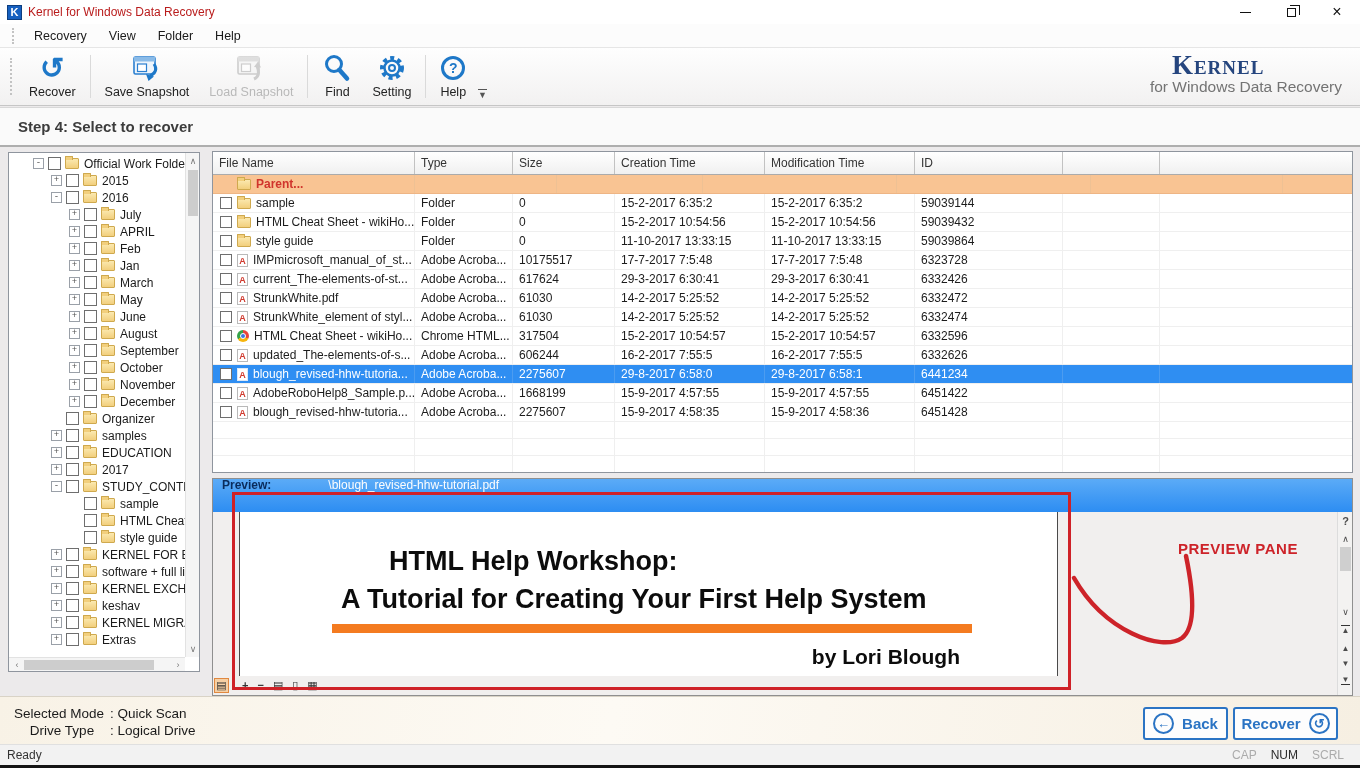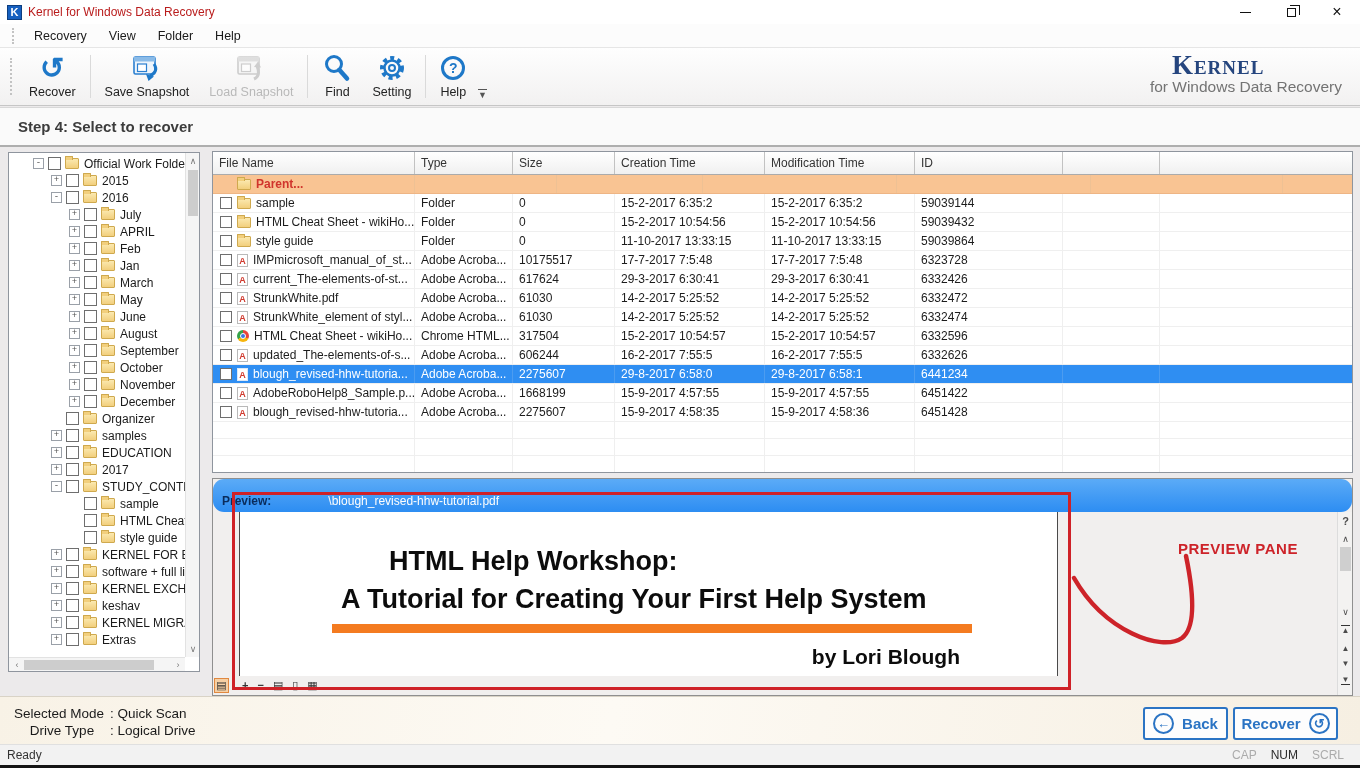--- a/index.html
+++ b/index.html
@@ -69,21 +69,21 @@
   .tr.selected .td { color:#fff; border-right-color:#4c9cf0; }
   .tbl-cb { width:12px; height:12px; border:1px solid #6e6e6e; background:#fff; margin:0 5px 0 4px; flex:none; }
   .tbl-sp { width:21px; flex:none; }
   .fico { margin-right:5px; flex:none; }
   .pdficon { width:11px; height:13px; background:#fff; border:1px solid #b9b9b9; color:#d03a2e; font:bold 9px/12px "Liberation Sans",sans-serif; text-align:center; }
   .tr.selected .pdficon { border-color:#dce9f8; }
   .chromeicon { position:relative; width:12px; height:12px; border-radius:50%; background:conic-gradient(#e8453c 0 33%, #f7b50c 33% 66%, #37a34a 66% 100%); }
   .chromeicon::after { content:""; position:absolute; left:3px; top:3px; width:6px; height:6px; border-radius:50%; background:#3a76e0; border:1px solid #fff; box-sizing:border-box; }
   
   .pv-panel { position:absolute; left:212px; top:478px; width:1141px; height:218px; border:1px solid #8f8f8f; background:#f1efee; }
-  .pv-header { height:33px; background:linear-gradient(#5babf7,#2d8df2); display:flex; align-items:flex-end; padding:0 0 4px 9px;border-radius:11px; }
+  .pv-header { height:33px; background:linear-gradient(#5babf7,#2d8df2); display:flex; align-items:flex-end; padding:0 0 20px 9px; }
   .pv-label { font-size:12px; font-weight:bold; color:#0a2c5c; margin-right:57px; }
   .pv-path { font-size:12px; color:#fdfdfd; }
   .pv-body { position:relative; height:183px; }
   .pv-page { position:absolute; left:26px; top:0; width:819px; height:164px; background:#fff; border-left:1px solid #4a4a4a; border-right:1px solid #4a4a4a; }
   .doc-t1 { position:absolute; left:101px; top:34px; font-size:27px; font-weight:bold; color:#0c0c0c; letter-spacing:0px;margin-left:48px; }
   .doc-t2 { position:absolute; left:101px; top:72px; font-size:27px; font-weight:bold; color:#0c0c0c; }
   .doc-bar { position:absolute; left:92px; top:112px; width:640px; height:9px; }
   .doc-by { position:absolute; left:380px; top:133px; width:340px; text-align:right; font-size:21px; font-weight:bold; color:#0c0c0c; }
   .pv-minibar { position:absolute; left:1px; top:165px; height:17px; display:flex; align-items:center; gap:9px; font-size:11px; color:#333; }
   .mb-first { width:15px; height:15px; background:#f6d0a4; border:1px solid #e08840; text-align:center; line-height:13px; margin-right:4px; }

